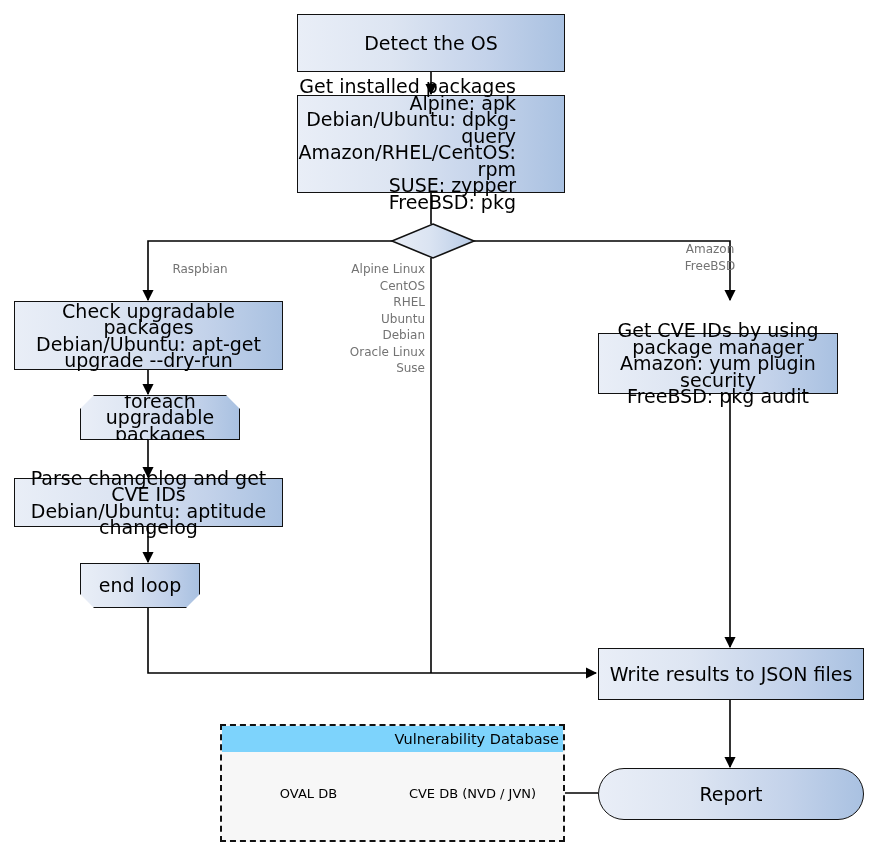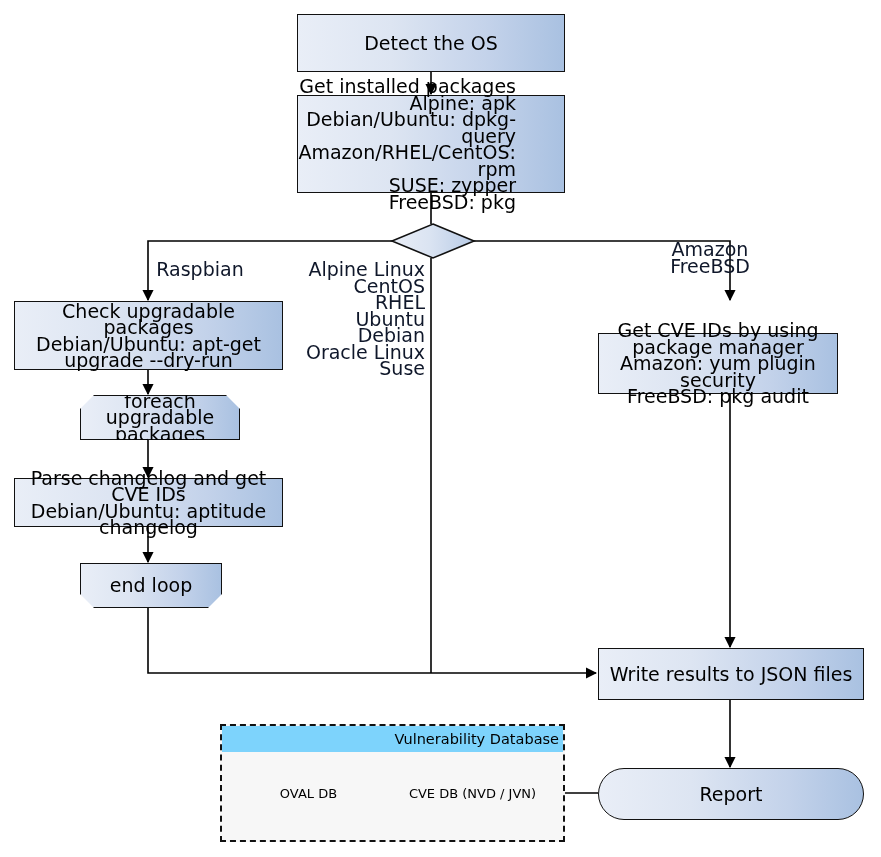--- a/index.html
+++ b/index.html
@@ -47,23 +47,23 @@
     background: linear-gradient(to right, #e9eef7 0%, #dde5f2 35%, #c3d2ea 72%, #a9c1e1 100%);
     clip-path: polygon(14px 0, calc(100% - 14px) 0, 100% 14px, 100% 100%, 0 100%, 0 14px);
   }
   .cutcorner-bottom {
     border: 1.6px solid #111111;
     background: linear-gradient(to right, #e9eef7 0%, #dde5f2 35%, #c3d2ea 72%, #a9c1e1 100%);
     clip-path: polygon(0 0, 100% 0, 100% calc(100% - 14px), calc(100% - 14px) 100%, 14px 100%, 0 calc(100% - 14px));
   }
   .edge-label {
     position: absolute;
-    font-size: 19px;
+    font-size: 12px;
     line-height: 16.5px;
-    color: #0f172a;
+    color: #737373;
     white-space: pre-line;
     z-index: 3;
   }
   .label-center { text-align: center; }
   .label-right { text-align: right; }
   .group-box {
     position: absolute;
     box-sizing: border-box;
     border: 2px dashed #111111;
     background: #f7f7f7;
@@ -171,21 +171,21 @@
 <div class="node cutcorner-top" style="left:80px; top:395px; width:160px; height:45px;">
   <span>foreach
 upgradable  packages</span>
 </div>
 
 <div class="node box" style="left:14px; top:478px; width:269px; height:49px;">
   <span>Parse changelog and get  CVE IDs
 Debian/Ubuntu: aptitude changelog</span>
 </div>
 
-<div class="node cutcorner-bottom" style="left:80px; top:563px; width:142px; height:45px;">
+<div class="node cutcorner-bottom" style="left:80px; top:563px; width:120px; height:45px;">
   <span>end loop</span>
 </div>
 
 <div class="node box" style="left:598px; top:301px; width:240px; height:61px;margin-top:32px;">
   <span>Get CVE IDs by using package manager
 Amazon: yum plugin security
 FreeBSD: pkg audit</span>
 </div>
 
 <div class="node box" style="left:598px; top:648px; width:266px; height:52px;">

